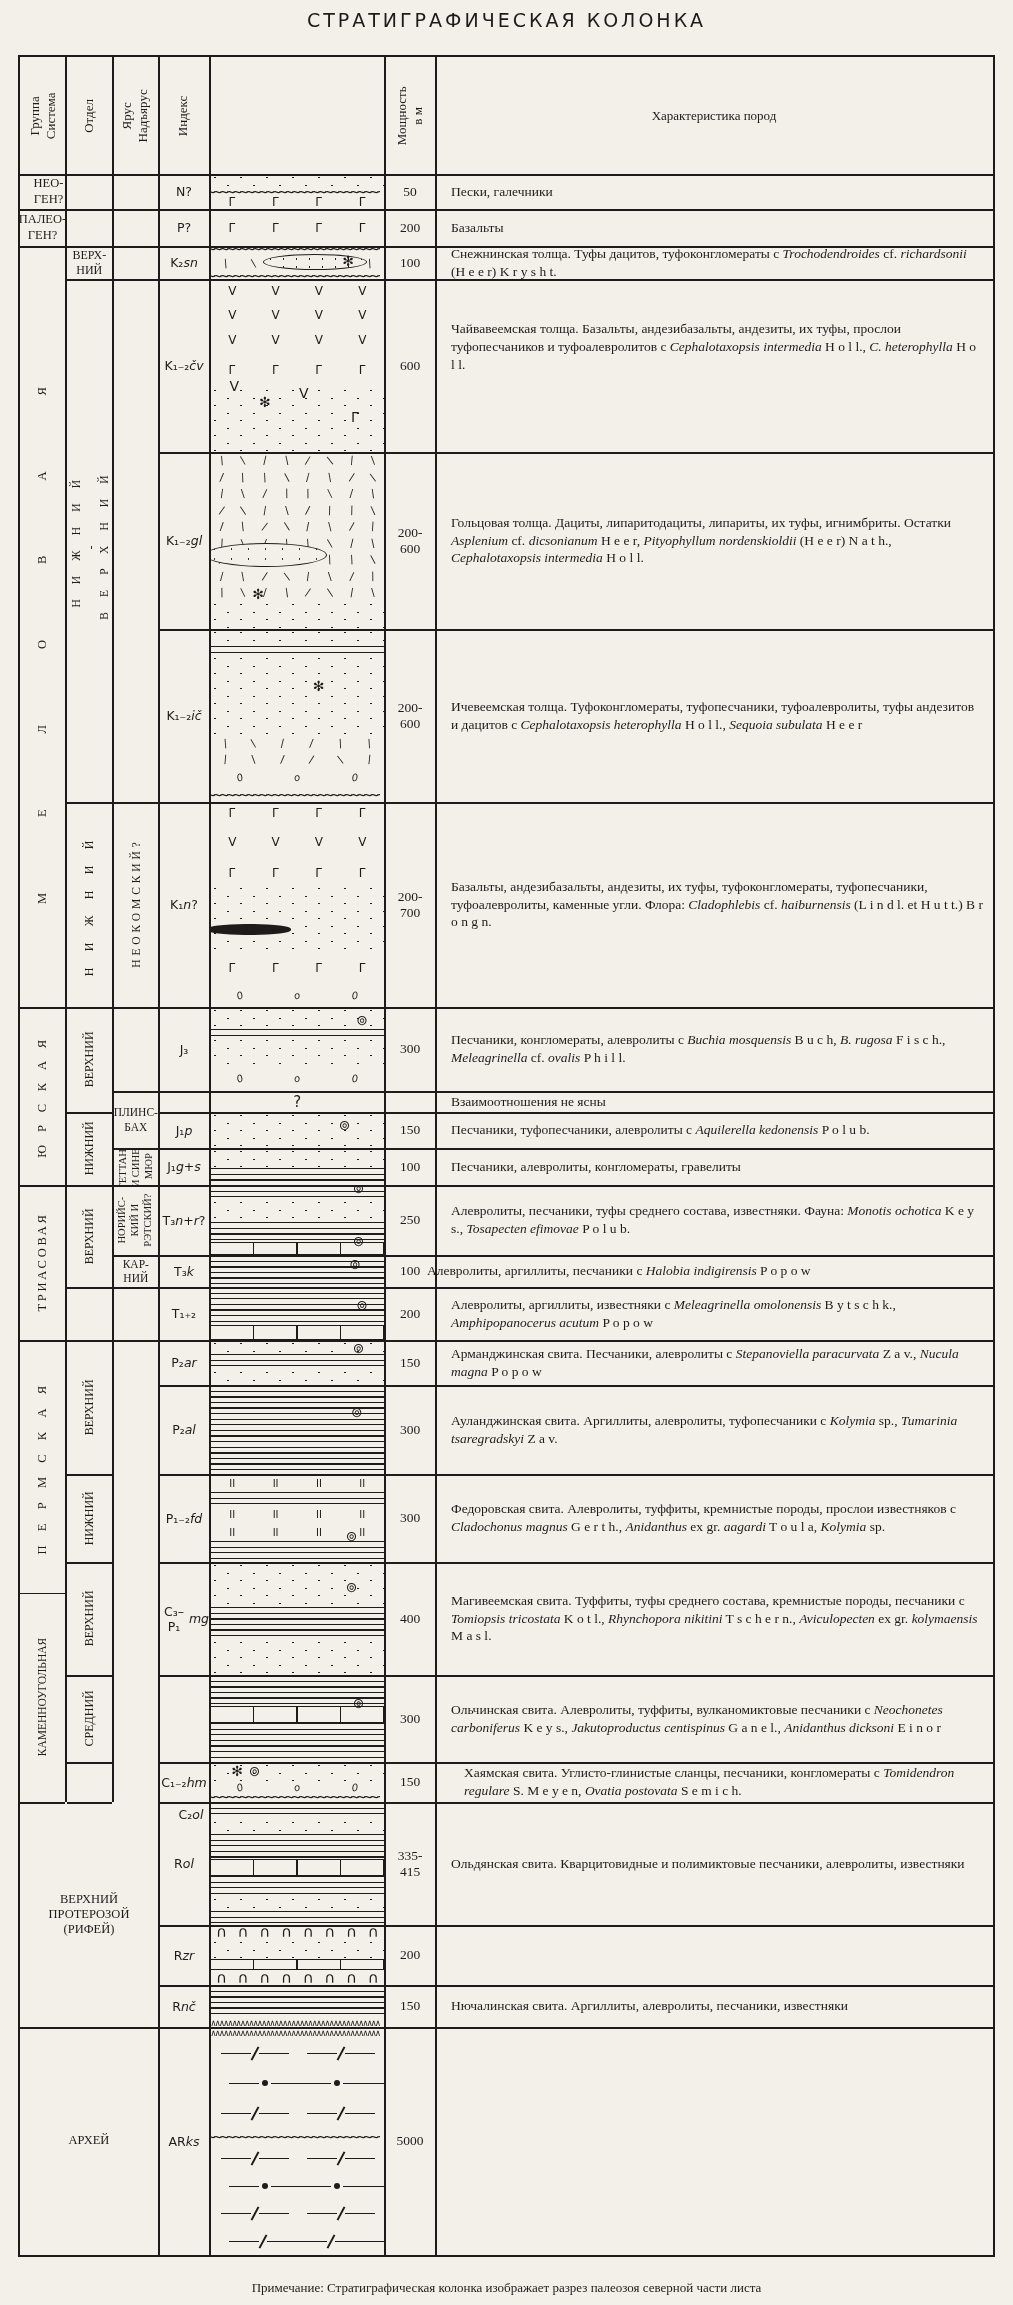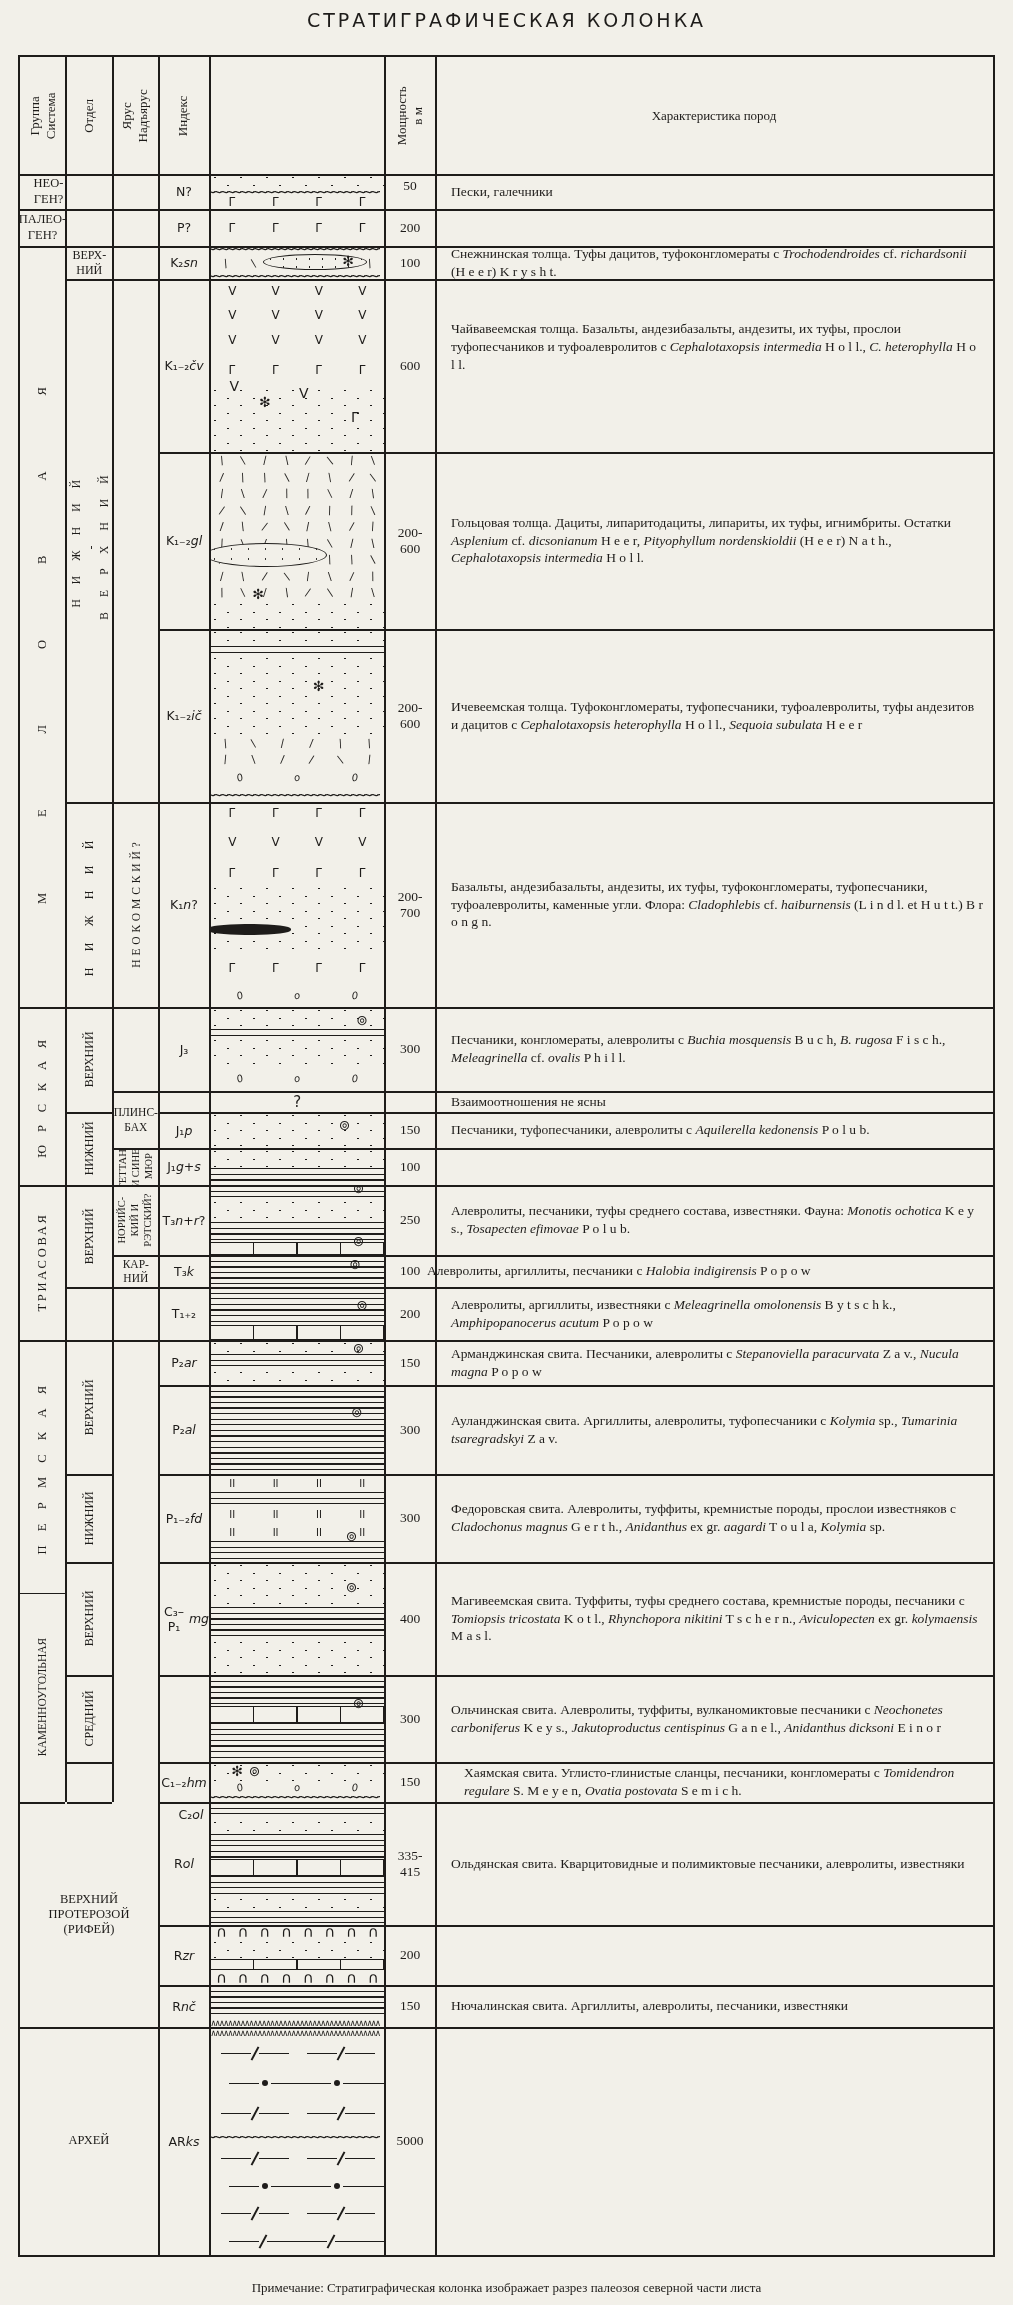--- a/index.html
+++ b/index.html
@@ -85,39 +85,42 @@
       <div class="ln" style="left: 92px; top: 0px; width: 1.6px; height: 1745px;"></div>
       <div class="ln" style="left: 138px; top: 0px; width: 1.6px; height: 2198px;"></div>
       <div class="ln" style="left: 189px; top: 0px; width: 1.6px; height: 2198px;"></div>
       <div class="ln" style="left: 364px; top: 0px; width: 1.6px; height: 2198px;"></div>
       <div class="ln" style="left: 415px; top: 0px; width: 1.6px; height: 2198px;"></div>
       <div class="ln" style="left: 0px; top: 117px; width: 973px; height: 2px;"></div>
       <div class="ln" style="left: 138px; top: 152px; width: 835px; height: 1.6px;"></div>
       <div class="cell idx" style="left: 139px; top: 117px; width: 50px; height: 35px;">
         <span>N?</span>
       </div>
-      <div class="cell thick" style="left: 365px; top: 111px; width: 50px; height: 35px;">50</div>
+      <div class="cell thick" style="left: 365px; top: 117px; width: 50px; height: 35px;">50</div>
       <div class="cell desc" style="left: 416px; top: 117px; width: 557px; height: 35px;">
         <div><span>Пески, галечники</span></div>
       </div>
       <div class="litho" style="left: 190.6px; top: 117px; width: 173.4px; height: 35px;">
         <div class="band b-dots" style="height: 15px;"></div>
         <div class="band b-text" style="height: 6px; font-size: 15px; letter-spacing: -2.5px; line-height: 6px; margin-left: -4px;">~~~~~~~~~~~~~~~~~~~~~~~~~~~~~~~~~~~~~~~~~~~~~~~~~~~~~~~~~~~~~~~~~~~~~~~~~~~~~~~~~~~~~~~~~~</div>
         <div class="band b-glyph" style="height: 14px;">
           <span style="width: 25%; height: 100%; font-size: 12px;">Г</span>
           <span style="width: 25%; height: 100%; font-size: 12px;">Г</span>
           <span style="width: 25%; height: 100%; font-size: 12px;">Г</span>
           <span style="width: 25%; height: 100%; font-size: 12px;">Г</span>
         </div>
       </div>
       <div class="ln" style="left: 138px; top: 189px; width: 835px; height: 1.6px;"></div>
       <div class="cell idx" style="left: 139px; top: 152px; width: 50px; height: 37px;">
         <span>P?</span>
       </div>
       <div class="cell thick" style="left: 365px; top: 152px; width: 50px; height: 37px;">200</div>
+      <div class="cell desc" style="left: 416px; top: 152px; width: 557px; height: 37px;">
+        <div><span>Базальты</span></div>
+      </div>
       <div class="litho" style="left: 190.6px; top: 152px; width: 173.4px; height: 37px;">
         <div class="band b-glyph" style="height: 37px;">
           <span style="width: 25%; height: 100%; font-size: 12px;">Г</span>
           <span style="width: 25%; height: 100%; font-size: 12px;">Г</span>
           <span style="width: 25%; height: 100%; font-size: 12px;">Г</span>
           <span style="width: 25%; height: 100%; font-size: 12px;">Г</span>
         </div>
       </div>
       <div class="ln" style="left: 138px; top: 222px; width: 835px; height: 1.6px;"></div>
       <div class="cell idx" style="left: 139px; top: 189px; width: 50px; height: 33px;">
@@ -384,20 +387,23 @@
       <div class="litho" style="left: 190.6px; top: 1055px; width: 173.4px; height: 36px;">
         <div class="band b-dots" style="height: 36px;"></div>
         <div class="sym" style="left: 128.252px; top: 5.6px; font-size: 14px;">⊚</div>
       </div>
       <div class="ln" style="left: 138px; top: 1128px; width: 835px; height: 1.6px;"></div>
       <div class="cell idx" style="left: 139px; top: 1091px; width: 50px; height: 37px;">
         <span>J₁</span>
         <span class="it">g+s</span>
       </div>
       <div class="cell thick" style="left: 365px; top: 1091px; width: 50px; height: 37px;">100</div>
+      <div class="cell desc" style="left: 416px; top: 1091px; width: 557px; height: 37px;">
+        <div><span>Песчаники, алевролиты, конгломераты, гравелиты</span></div>
+      </div>
       <div class="litho" style="left: 190.6px; top: 1091px; width: 173.4px; height: 37px;">
         <div class="band b-dots" style="height: 20px;"></div>
         <div class="band b-lines" style="height: 17px;"></div>
       </div>
       <div class="ln" style="left: 138px; top: 1198px; width: 835px; height: 1.6px;"></div>
       <div class="cell idx" style="left: 139px; top: 1128px; width: 50px; height: 70px;">
         <span>T₃</span>
         <span class="it">n+r</span>
         <span>?</span>
       </div>

